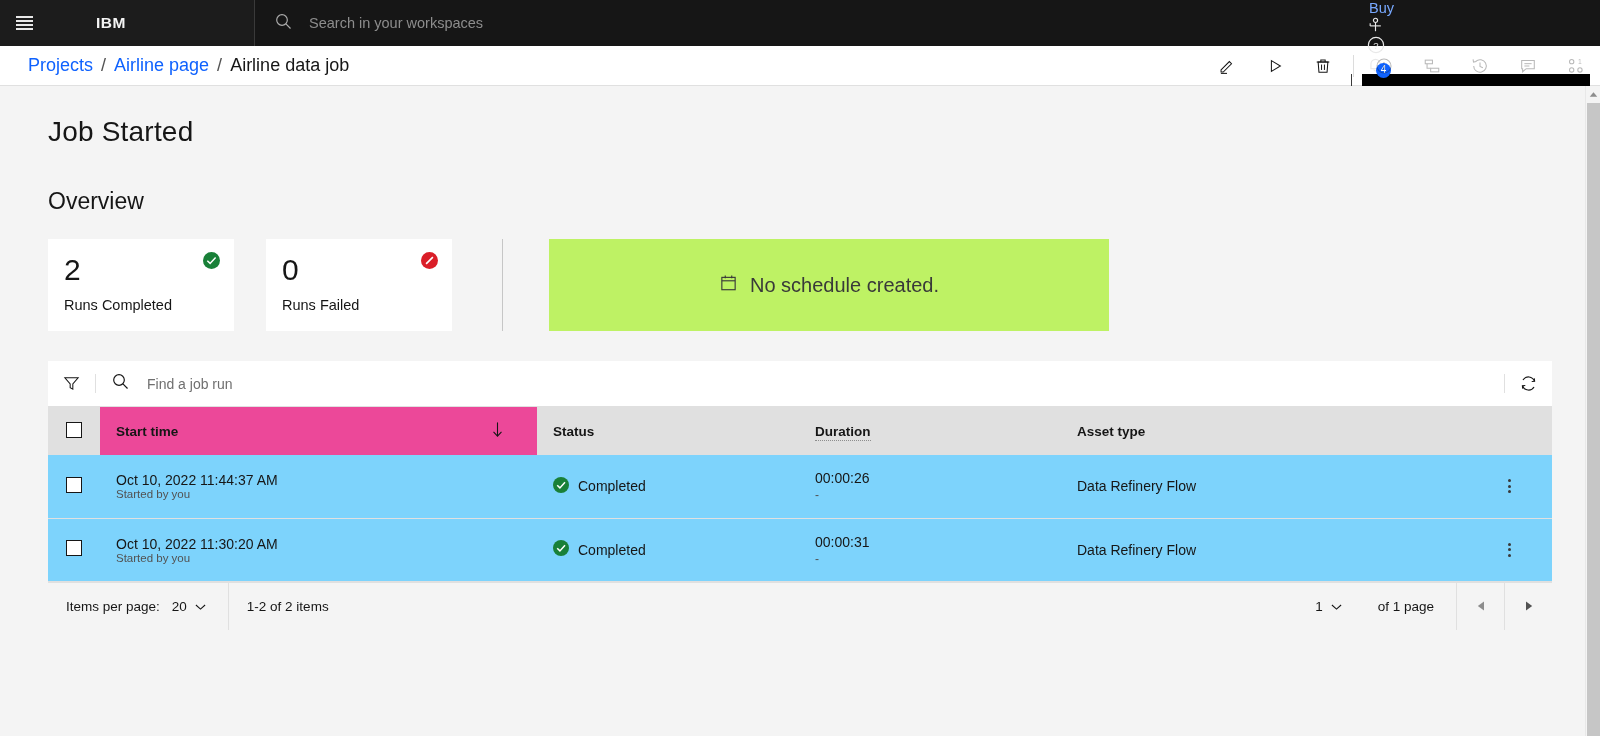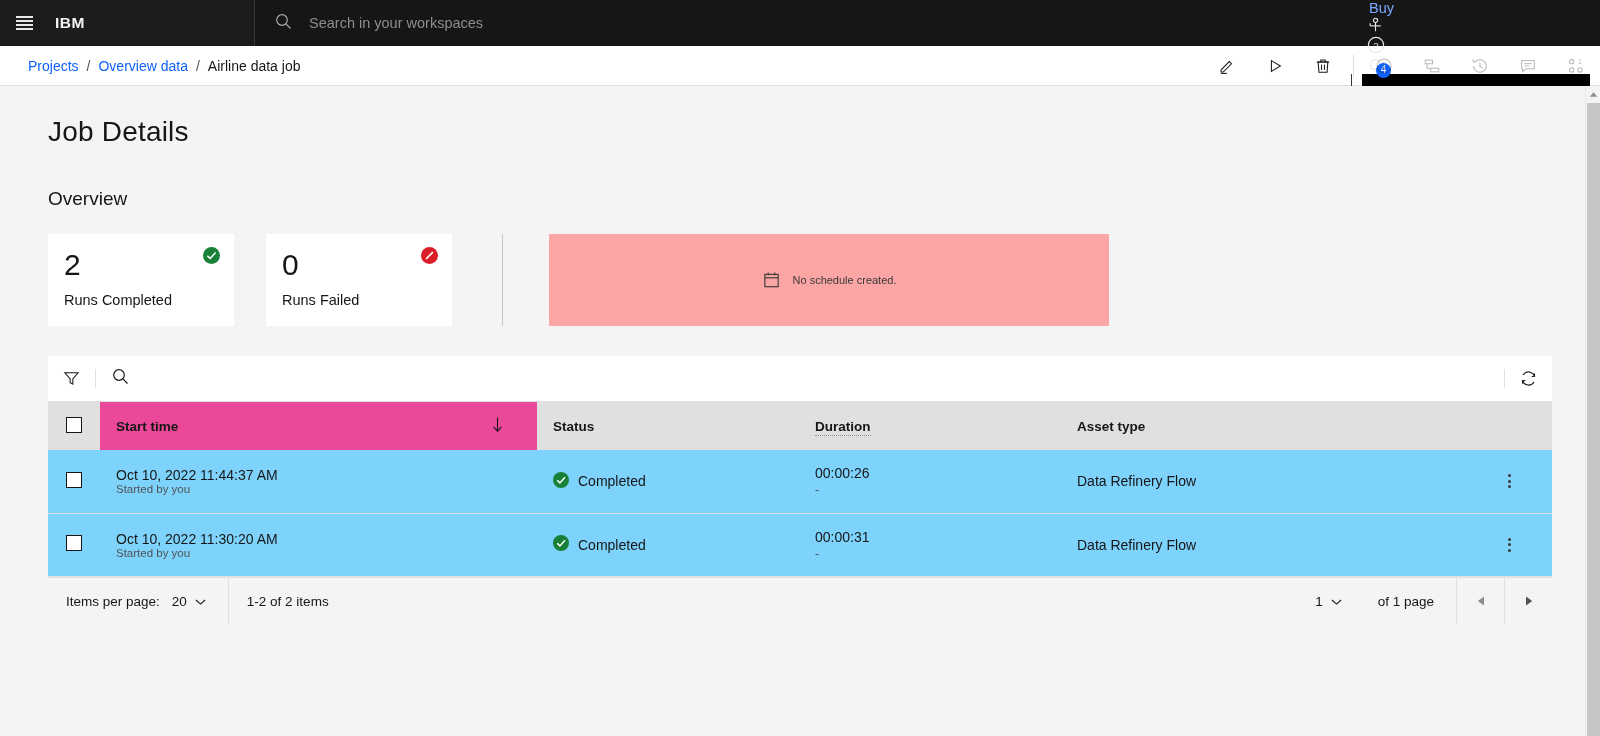--- a/index.html
+++ b/index.html
@@ -8,21 +8,21 @@
     font-family: "Liberation Sans", sans-serif;
     background: #f4f4f4;
     overflow: hidden;
   }
 
   
   .header {
     height: 46px; background: #161616; display: flex; align-items: stretch;
     color: #f4f4f4; position: relative;
   }
-  .hdr-left { width: 254px; display: flex; align-items: center; background: #1c1c1c; }
+  .hdr-left { width: 254px; display: flex; align-items: center; background: #1c1c1c; gap: 41px; }
   .hamburger { width: 48px; height: 46px; display: flex; align-items: center; justify-content: center; cursor: pointer; }
   .hamburger span { display: block; width: 17px; height: 1.8px; background: #e8e8e8; margin: 2.2px 0; }
   .ibm-logo { font-family: "Liberation Sans", sans-serif; font-weight: 700; font-size: 15.5px; letter-spacing: .5px; color: #f4f4f4; margin-left: 7px; }
 
   .hdr-search { flex: 1; display: flex; align-items: center; padding-left: 20px; border-left: 1px solid #3a3a3a; }
   .hdr-search .mag { margin-right: 17px; opacity: .85; }
   .hdr-search input {
     background: transparent; border: 0; outline: 0; color: #c6c6c6;
     font-family: "Liberation Sans", sans-serif; font-size: 14.5px; width: 100%;
   }
@@ -45,52 +45,52 @@
     width: 32px; height: 32px; border-radius: 50%; background: #fff; color: #161616;
     display: flex; align-items: center; justify-content: center; font-size: 12.5px;
     align-self: center; margin: 0 12px 0 8px; cursor: pointer; letter-spacing: .3px;
   }
 
   
   .crumbbar {
     height: 40px; background: #fff; display: flex; align-items: center;
     justify-content: space-between; border-bottom: 1px solid #e0e0e0;
   }
-  .crumbs { display: flex; align-items: flex-end; padding-left: 28px; font-size: 14px; gap: 0; }
+  .crumbs { display: flex; align-items: flex-end; padding-left: 28px; font-size: 18px; gap: 0; }
   .crumb-link { color: #0f62fe; cursor: pointer; }
   .crumb-sep { color: #525252; margin: 0 8px; }
   .crumb-current { color: #161616; }
 
   .actions { display: flex; align-items: center; height: 100%; }
   .act { width: 48px; height: 40px; display: flex; align-items: center; justify-content: center; cursor: pointer; }
   .act.disabled { opacity: .3; cursor: default; }
   .act-divider { width: 1px; height: 22px; background: #dcdcdc; margin: 0 6px; }
 
   
   .page { height: 690px; overflow: hidden; position: relative; background: #f4f4f4; }
   .content { padding: 0 48px; }
 
   .page-title { font-size: 28px; font-weight: 400; color: #161616; padding-top: 30px; letter-spacing: .2px; }
-  .section-title { font-size: 19px; font-weight: 400; color: #161616; margin-top: 40px; }
+  .section-title { font-size: 23px; font-weight: 400; color: #161616; margin-top: 40px; }
 
   .overview-row { display: flex; align-items: stretch; margin-top: 24px; }
   .stat-card {
     width: 186px; height: 92px; background: #fff; padding: 14px 16px;
     position: relative; margin-right: 32px;
   }
   .stat-num { font-size: 30px; font-weight: 300; color: #161616; line-height: 34px; }
   .stat-label { font-size: 14.5px; color: #161616; margin-top: 10px; }
   .stat-icon { position: absolute; top: 13px; right: 14px; width: 17px; height: 17px; border-radius: 50%; }
 
   .v-divider { width: 1px; background: #c6c6c6; margin: 0 46px 0 18px; }
 
   .sched-card {
-    flex: 0 0 560px; height: 92px; background: #fca5a5;
+    flex: 0 0 560px; height: 92px; background: #bef264;
     display: flex; align-items: center; justify-content: center; gap: 12px;
-    font-size: 11px; color: #393939;
+    font-size: 20px; color: #393939;
   }
 
   
   .table-wrap { margin-top: 30px; background: #fff; }
   .tbl-toolbar { height: 46px; display: flex; align-items: center; border-bottom: 1px solid #e0e0e0; }
   .tool-btn { width: 47px; height: 46px; display: flex; align-items: center; justify-content: center; cursor: pointer; }
   .tool-sep { width: 1px; height: 19px; background: #e0e0e0; }
   .tbl-search { flex: 1; display: flex; align-items: center; padding-left: 16px; }
   .tbl-search input {
     border: 0; outline: 0; font-family: "Liberation Sans", sans-serif; font-size: 14px;
@@ -217,21 +217,21 @@
     </div>
 
     <div class="avatar">SR</div>
   </div>
 </div>
 
 <div class="crumbbar">
   <div class="crumbs">
     <span class="crumb-link">Projects</span>
     <span class="crumb-sep">/</span>
-    <span class="crumb-link">Overview data</span>
+    <span class="crumb-link">Airline page</span>
     <span class="crumb-sep">/</span>
     <span class="crumb-current">Airline data job</span>
   </div>
 
   <div class="actions">
     <div class="act">
       <svg width="18" height="18" viewBox="0 0 20 20">
         <path d="M3.4 14.3 L12.6 5.1 l2.4 2.4 l-9.2 9.2 H3.4 z" fill="none" stroke="#161616" stroke-width="1.15"></path>
         <line x1="3.2" y1="18.2" x2="10" y2="18.2" stroke="#161616" stroke-width="1.15"></line>
       </svg>
@@ -288,21 +288,21 @@
         <circle cx="14.4" cy="14.4" r="2.4" fill="none" stroke="#161616" stroke-width="1.15"></circle>
         <text x="14.4" y="7.6" font-size="7.5" fill="#161616" text-anchor="middle" font-family="Liberation Sans, sans-serif">1</text>
       </svg>
     </div>
   </div>
 </div>
 
 <div class="page">
   <div class="content">
 
-    <div class="page-title">Job Details</div>
+    <div class="page-title">Job Started</div>
     <div class="section-title">Overview</div>
 
     <div class="overview-row">
 
       <div class="stat-card">
         <div class="stat-num">2</div>
         <div class="stat-label">Runs Completed</div>
         <div class="stat-icon" style="background:#198038">
           <svg width="17" height="17" viewBox="0 0 17 17">
             <polyline points="4.3,8.8 7.1,11.4 12.6,5.6" fill="none" stroke="#fff" stroke-width="1.5"></polyline>
@@ -345,20 +345,21 @@
           </svg>
         </div>
         <div class="tool-sep"></div>
         <div class="tbl-search">
           <span>
             <svg width="17" height="17" viewBox="0 0 16 16">
                 <circle cx="6.6" cy="6.6" r="5" fill="none" stroke="#161616" stroke-width="1.1"></circle>
                 <line x1="10.3" y1="10.3" x2="14.6" y2="14.6" stroke="#161616" stroke-width="1.1"></line>
               </svg>
           </span>
+          <input type="text" placeholder="Find a job run" style="">
         </div>
         <div class="refresh-sep"></div>
         <div class="refresh-btn">
           <svg width="19" height="19" viewBox="0 0 20 20">
             <path d="M16.2 7.6 A6.6 6.6 0 0 0 4.2 6.4" fill="none" stroke="#161616" stroke-width="1.2"></path>
             <path d="M3.8 12.4 A6.6 6.6 0 0 0 15.8 13.6" fill="none" stroke="#161616" stroke-width="1.2"></path>
             <polyline points="13.4,7.9 16.4,7.6 16.1,4.6" fill="none" stroke="#161616" stroke-width="1.2"></polyline>
             <polyline points="6.6,12.1 3.6,12.4 3.9,15.4" fill="none" stroke="#161616" stroke-width="1.2"></polyline>
           </svg>
         </div>

